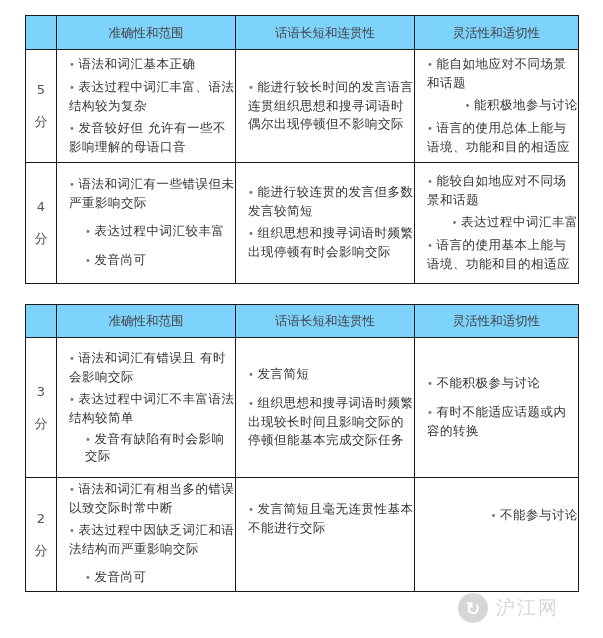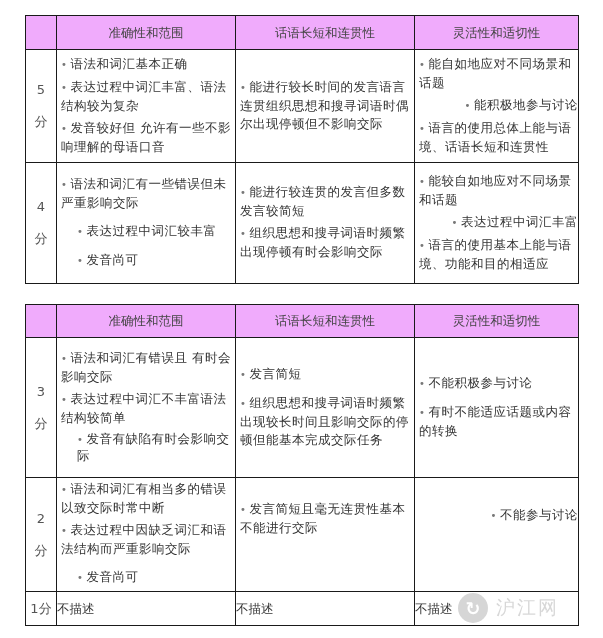--- a/index.html
+++ b/index.html
@@ -16,40 +16,40 @@
     width: 553px;
     font-size: 12.5px;
     line-height: 18px;
   }
   table.rubric td, table.rubric th {
     border: 1.5px solid #1a1a1a;
     vertical-align: middle;
     padding: 0;
   }
   table.rubric th {
-    background: #f0abfc;
+    background: #7dd3fc;
     font-weight: normal;
     text-align: center;
     color: #444;
     font-size: 12.5px;
   }
   col.c-score { width: 31px; }
   col.c-acc { width: 179px; }
   col.c-coh { width: 179px; }
   col.c-flex { width: 164px; }
   .score {
     text-align: center;
     color: #555;
     font-size: 13px;
   }
   .score .num { display: block; margin-bottom: 14px; }
   .score .unit { display: block; }
   .score-inline { text-align: center; color: #555; font-size: 13px; }
   .cell { padding: 3px 6px 3px 7px; }
-  .item { margin: 2px 0 4px 4px; letter-spacing: 0.5px; }
+  .item { margin: 2px 0 4px 12px; letter-spacing: 0.5px; }
   .item.indent { padding-left: 16px; }
   .item.center { text-align: right; }
   .item.spaced { margin-top: 10px; }
   .bullet { color: #777; margin-right: 3px; font-size: 10px; }
   #t1 { top: 15px; }
   #t2 { top: 304px; }
   .watermark {
     position: absolute;
     left: 458px; top: 593px;
     display: flex; align-items: center;
@@ -94,21 +94,21 @@
       <div class="item"><span class="bullet">•</span><span>语法和词汇基本正确</span></div>
       <div class="item"><span class="bullet">•</span><span>表达过程中词汇丰富、语法结构较为复杂</span></div>
       <div class="item"><span class="bullet">•</span><span>发音较好但 允许有一些不影响理解的母语口音</span></div>
     </td>
     <td class="cell">
       <div class="item"><span class="bullet">•</span><span>能进行较长时间的发言语言连贯组织思想和搜寻词语时偶尔出现停顿但不影响交际</span></div>
     </td>
     <td class="cell">
       <div class="item"><span class="bullet">•</span><span>能自如地应对不同场景和话题</span></div>
       <div class="item center"><span class="bullet">•</span><span>能积极地参与讨论</span></div>
-      <div class="item"><span class="bullet">•</span><span>语言的使用总体上能与语境、话语长短和连贯性</span></div>
+      <div class="item"><span class="bullet">•</span><span>语言的使用总体上能与语境、功能和目的相适应</span></div>
     </td>
   </tr>
   <tr style="height:121px">
     <td class="score">
       <span class="num">4</span>
       <span class="unit">分</span>
     </td>
     <td class="cell">
       <div class="item"><span class="bullet">•</span><span>语法和词汇有一些错误但未严重影响交际</span></div>
       <div class="item indent spaced"><span class="bullet">•</span><span>表达过程中词汇较丰富</span></div>
@@ -170,25 +170,19 @@
       <div class="item"><span class="bullet">•</span><span>表达过程中因缺乏词汇和语法结构而严重影响交际</span></div>
       <div class="item indent spaced"><span class="bullet">•</span><span>发音尚可</span></div>
     </td>
     <td class="cell" style="vertical-align:top;padding-top:20px">
       <div class="item"><span class="bullet">•</span><span>发言简短且毫无连贯性基本不能进行交际</span></div>
     </td>
     <td class="cell" style="vertical-align:top;padding-top:26px">
       <div class="item center"><span class="bullet">•</span><span>不能参与讨论</span></div>
     </td>
   </tr>
-  <tr style="height:34px">
-    <td class="score-inline">1分</td>
-    <td class="cell">不描述</td>
-    <td class="cell">不描述</td>
-    <td class="cell">不描述</td>
-  </tr>
 </tbody>
   </table>
 
 <div class="watermark">
   <div class="wm-logo">↻</div>
   <div class="wm-text">沪江网</div>
 </div>
 
 </body></html>

